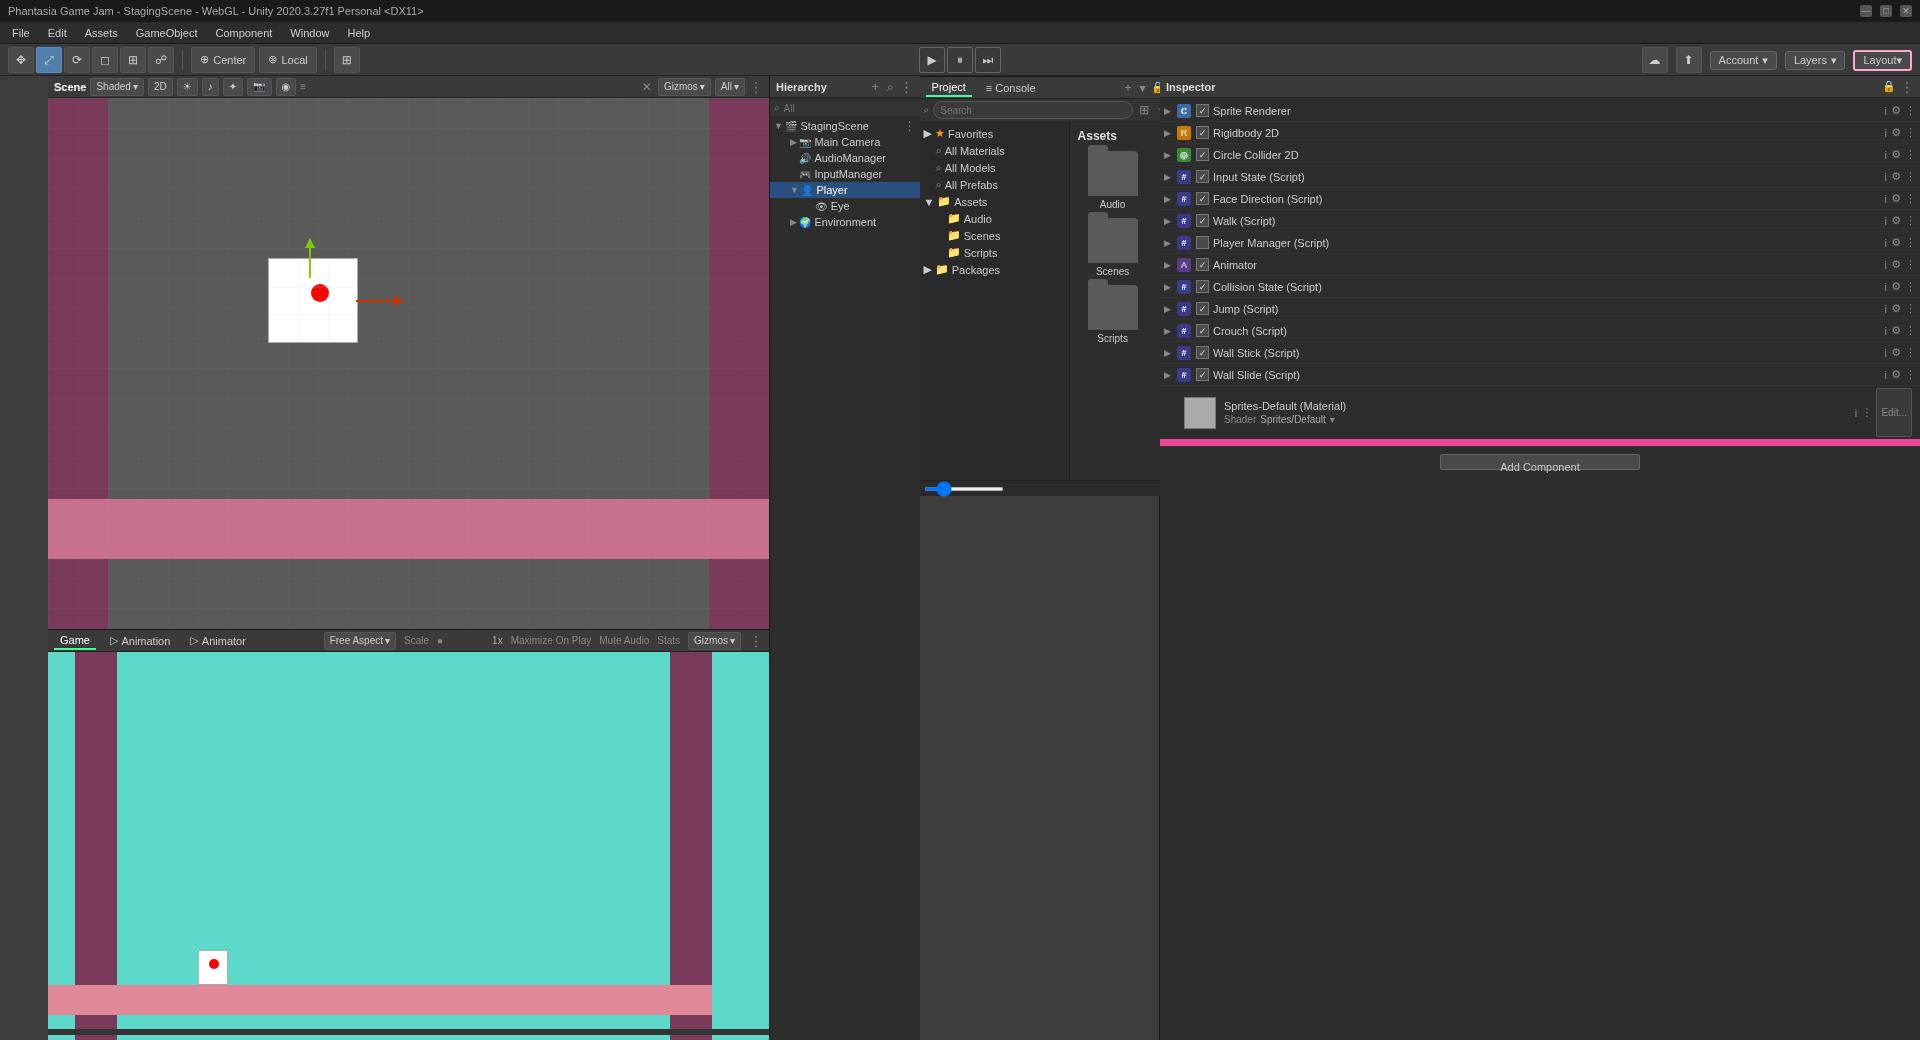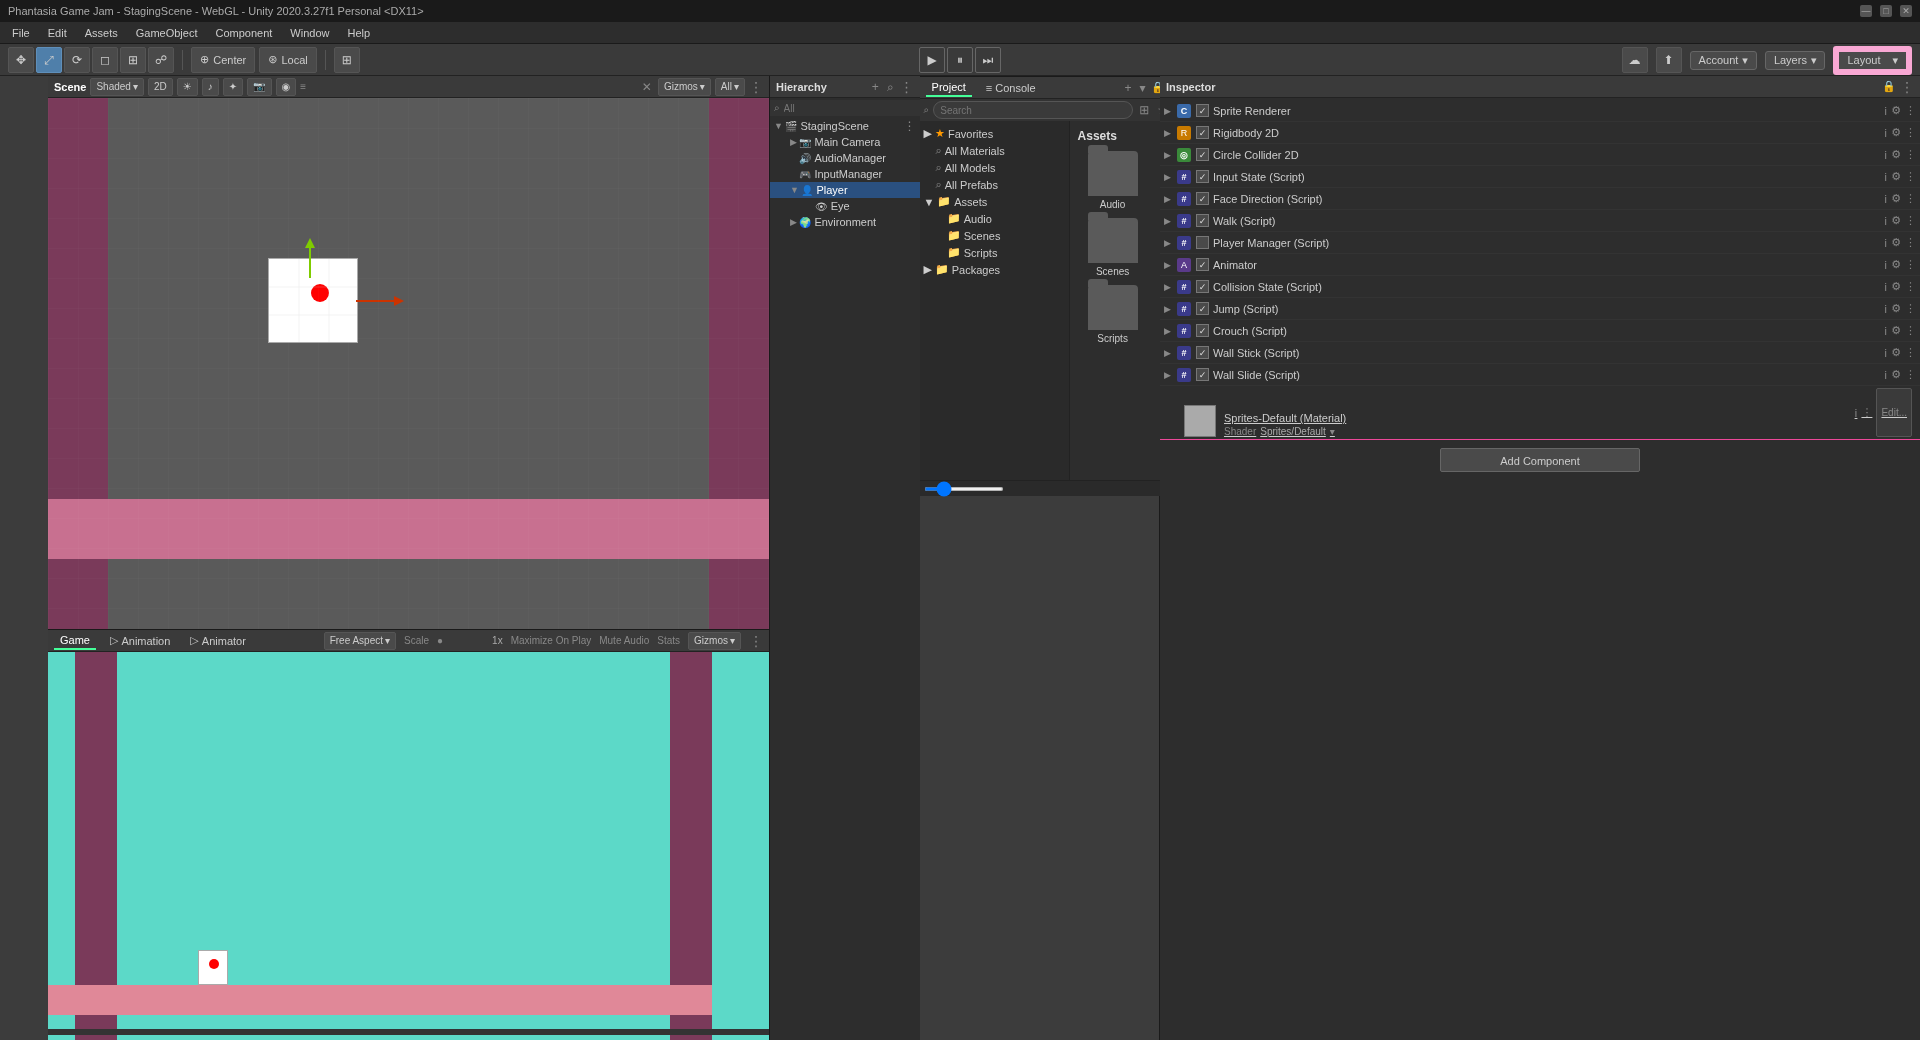--- a/index.html
+++ b/index.html
@@ -133,41 +133,41 @@
       min-height: 22px; cursor: pointer;
     }
     .comp-expand { width: 12px; color: #888; font-size: 9px; }
     .comp-icon { width: 16px; height: 16px; margin-right: 4px; display: flex; align-items: center; justify-content: center; font-size: 10px; }
     .comp-checkbox { width: 13px; height: 13px; border: 1px solid #777; background: #4a4a4a; margin-right: 4px; display: flex; align-items: center; justify-content: center; }
     .comp-checkbox.checked::after { content: '✓'; font-size: 9px; color: #ddd; }
     .comp-name { flex: 1; color: #ccc; font-size: 11px; }
     .comp-actions { display: flex; gap: 4px; align-items: center; }
     .comp-action-btn { color: #888; cursor: pointer; font-size: 11px; }
     .add-component-btn {
-      margin: 8px auto; display: block; width: 200px; height: 24px; background: #4a4a4a;
+      margin: 8px auto; display: block; width: 200px; height: 16px; background: #4a4a4a;
       border: 1px solid #666; border-radius: 2px; color: #ccc; cursor: pointer; font-size: 11px;
       text-align: center; line-height: 24px;
     }
     .comp-icon-c { background: #3a6aaa; color: white; border-radius: 2px; width: 14px; height: 14px; font-size: 9px; font-weight: bold; display: flex; align-items: center; justify-content: center; }
     .comp-icon-script { background: #3a3a8a; color: white; border-radius: 2px; width: 14px; height: 14px; font-size: 9px; font-weight: bold; display: flex; align-items: center; justify-content: center; }
     .comp-icon-rb { background: #5a5a5a; color: white; border-radius: 2px; width: 14px; height: 14px; font-size: 9px; display: flex; align-items: center; justify-content: center; }
     .comp-icon-anim { background: #5a3a8a; color: white; border-radius: 2px; width: 14px; height: 14px; font-size: 9px; display: flex; align-items: center; justify-content: center; }
-    .comp-material-row { display: flex; align-items: flex-end; padding: 2px 8px 2px 24px; min-height: 40px; border-bottom: 1px solid #ec4899; text-decoration: underline; }
+    .comp-material-row { display: flex; align-items: center; padding: 2px 8px 2px 24px; min-height: 40px; border-bottom: 7px solid #ec4899; }
     .material-preview { width: 32px; height: 32px; background: #aaa; border: 1px solid #777; margin-right: 8px; }
     .material-info { display: flex; flex-direction: column; gap: 2px; }
     .material-name { font-size: 11px; color: #ccc; }
     .material-shader { font-size: 10px; color: #888; display: flex; align-items: center; gap: 4px; }
     .shader-val { color: #aaa; }
     .edit-btn { color: #888; font-size: 10px; cursor: pointer; padding: 18px 4px; background: #3a3a3a; border: 1px solid #555; border-radius: 2px; }
 
     
     .top-right-tools { display: flex; align-items: center; gap: 8px; position: absolute; right: 8px; top: 0; height: 32px; }
     .account-btn { display: flex; align-items: center; gap: 4px; background: #4a4a4a; border: 1px solid #666; border-radius: 3px; padding: 2px 8px; cursor: pointer; color: #ccc; font-size: 11px; }
     .layers-btn { display: flex; align-items: center; gap: 4px; background: #4a4a4a; border: 1px solid #666; border-radius: 3px; padding: 2px 8px; cursor: pointer; color: #ccc; font-size: 11px; }
-    .layout-btn { display: flex; align-items: center; gap: 12px; background: #4a4a4a; border: 6px solid #f9a8d4; border-radius: 3px; padding: 2px 8px; cursor: pointer; color: #ccc; font-size: 11px; }
+    .layout-btn { display: flex; align-items: center; gap: 0; background: #4a4a4a; border: 2px solid #f9a8d4; border-radius: 3px; padding: 2px 8px; cursor: pointer; color: #ccc; font-size: 11px; }
 
     
     ::-webkit-scrollbar { width: 6px; height: 6px; }
     ::-webkit-scrollbar-track { background: #2a2a2a; }
     ::-webkit-scrollbar-thumb { background: #555; border-radius: 3px; }
 
     
     .panel-icon-btn { color: #888; cursor: pointer; font-size: 12px; padding: 0 2px; }
 
     

